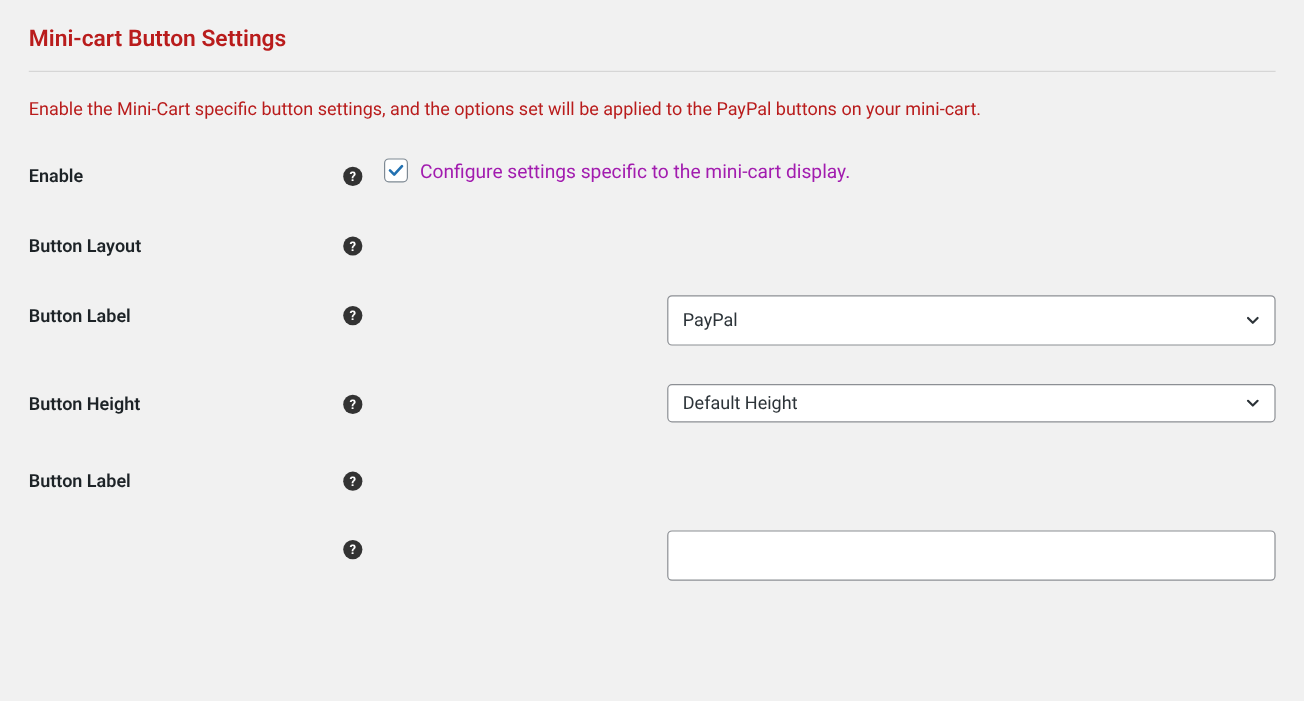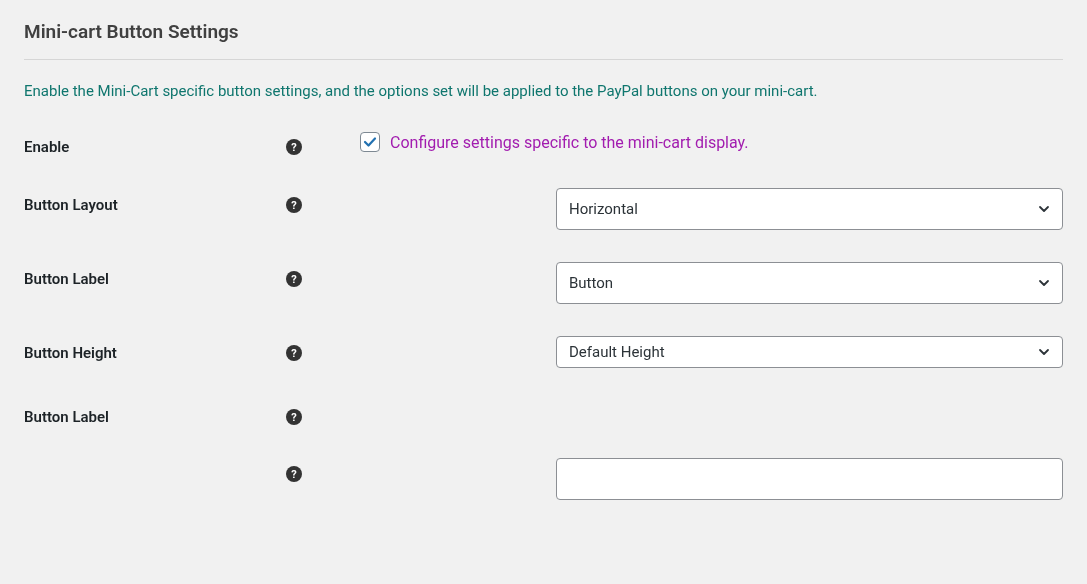--- a/index.html
+++ b/index.html
@@ -6,36 +6,35 @@
     body {
       font-family: -apple-system, BlinkMacSystemFont, "Segoe UI", Roboto, Arial, sans-serif;
       background: #f1f1f1;
       color: #1d2327;
       padding: 20px 24px;
       font-size: 14px;
     }
     .section-title {
       font-size: 19px;
       font-weight: 600;
-      color: #404040;
+      color: #b91c1c;
       padding-bottom: 16px;
       border-bottom: 1px solid #d6d6d6;
     }
     .section-desc {
-      color: #0f766e;
+      color: #b91c1c;
       font-size: 15px;
       padding-top: 22px;
       padding-bottom: 8px;
     }
     .form-table { width: 100%; }
     .form-row {
       display: flex;
       align-items: flex-start;
       padding: 24px 0 0 0;
-      gap: 40px;
     }
     .form-row.tall { padding-top: 32px; justify-content: space-between; }
     .label-col {
       width: 296px;
       min-width: 296px;
       display: flex;
       align-items: center;
       justify-content: space-between;
       padding-right: 18px;
       padding-top: 8px;
@@ -145,41 +144,31 @@
         <span class="checkbox-label">Configure settings specific to the mini-cart display.</span>
       </div>
     </div>
   </div>
 
   <div class="form-row tall">
     <div class="label-col">
       <span class="label-text">Button Layout</span>
       <span class="help-icon">?</span>
     </div>
+  </div>
+
+  <div class="form-row tall">
+    <div class="label-col">
+      <span class="label-text">Button Label</span>
+      <span class="help-icon">?</span>
+    </div>
     <div class="control-col">
       <div class="select">
         <div class="select-field">
-          <span>Horizontal</span>
-        </div>
-        <svg class="chevron" width="14" height="14" viewBox="0 0 14 14">
-          <path d="M3 5 L7 9 L11 5" fill="none" stroke="currentColor" stroke-width="1.8" stroke-linecap="round" stroke-linejoin="round"></path>
-        </svg>
-      </div>
-    </div>
-  </div>
-
-  <div class="form-row tall">
-    <div class="label-col">
-      <span class="label-text">Button Label</span>
-      <span class="help-icon">?</span>
-    </div>
-    <div class="control-col">
-      <div class="select">
-        <div class="select-field">
-          <span>Button</span>
+          <span>PayPal</span>
         </div>
         <svg class="chevron" width="14" height="14" viewBox="0 0 14 14">
           <path d="M3 5 L7 9 L11 5" fill="none" stroke="currentColor" stroke-width="1.8" stroke-linecap="round" stroke-linejoin="round"></path>
         </svg>
       </div>
     </div>
   </div>
 
   <div class="form-row tall">
     <div class="label-col">

